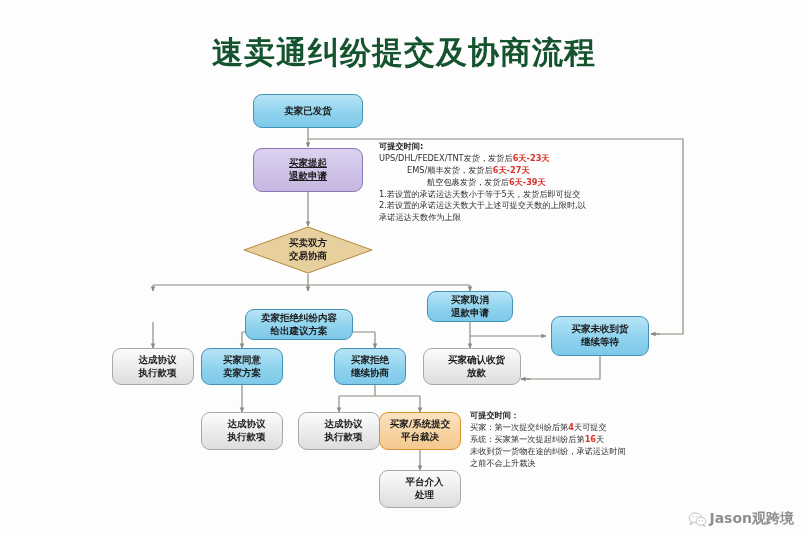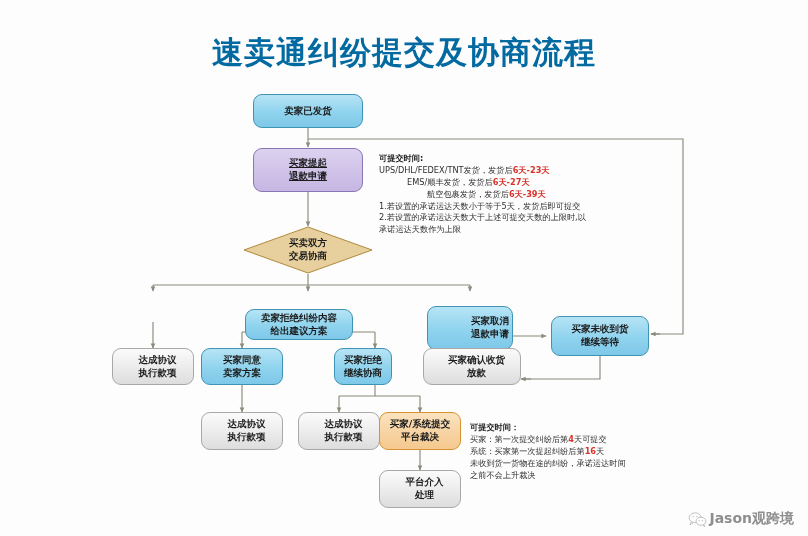--- a/index.html
+++ b/index.html
@@ -20,21 +20,21 @@
     pointer-events: none;
   }
 
   .title {
     position: absolute;
     left: 0; top: 32px;
     width: 808px;
     text-align: center;
     font-size: 31px;
     font-weight: 700;
-    color: #0369a1;
+    color: #14532d;
     letter-spacing: 1px;
   }
 
   
   .node {
     position: absolute;
     display: flex;
     flex-direction: column;
     align-items: center;
     justify-content: center;
@@ -92,21 +92,21 @@
 
   
   .note {
     position: absolute;
     z-index: 4;
     font-size: 8.2px;
     line-height: 1.45;
     color: #2f2f2f;
     white-space: nowrap;
   }
-  .note .nhead { font-weight: 700; color: #1c1c1c; margin-top: 12px; }
+  .note .nhead { font-weight: 700; color: #1c1c1c; }
   .note .ind1 { padding-left: 28px; }
   .note .ind2 { padding-left: 48px; }
   .red { color: #d8332a; font-weight: 700; }
 
   
   .watermark {
     position: absolute;
     right: 14px; bottom: 8px;
     display: flex;
     align-items: center;
@@ -190,41 +190,41 @@
       <span>交易协商</span>
     </div>
   </div>
 
 
   <div class="node n-blue" style="left:245px; top:309px; width:108px; height:31px;">
     <span>卖家拒绝纠纷内容</span>
     <span>给出建议方案</span>
   </div>
 
-  <div class="node n-blue" style="left:427px; top:306px; width:86px; height:44px;align-items:flex-end;">
+  <div class="node n-blue" style="left:427px; top:291px; width:86px; height:31px;">
     <span>买家取消</span>
     <span>退款申请</span>
   </div>
 
   <div class="node n-blue" style="left:551px; top:316px; width:98px; height:40px;">
     <span>买家未收到货</span>
     <span>继续等待</span>
   </div>
 
   <div class="node n-gray" style="left:112px; top:348px; width:82px; height:37px;">
     <span>达成协议</span>
     <span>执行款项</span>
   </div>
 
   <div class="node n-blue" style="left:201px; top:348px; width:82px; height:37px;">
     <span>买家同意</span>
     <span>卖家方案</span>
   </div>
 
-  <div class="node n-blue" style="left:334px; top:348px; width:58px; height:37px;">
+  <div class="node n-blue" style="left:334px; top:348px; width:72px; height:37px;">
     <span>买家拒绝</span>
     <span>继续协商</span>
   </div>
 
   <div class="node n-gray" style="left:423px; top:348px; width:98px; height:37px;">
     <span>买家确认收货</span>
     <span>放款</span>
   </div>
 
   <div class="node n-gray" style="left:201px; top:412px; width:82px; height:38px;">

